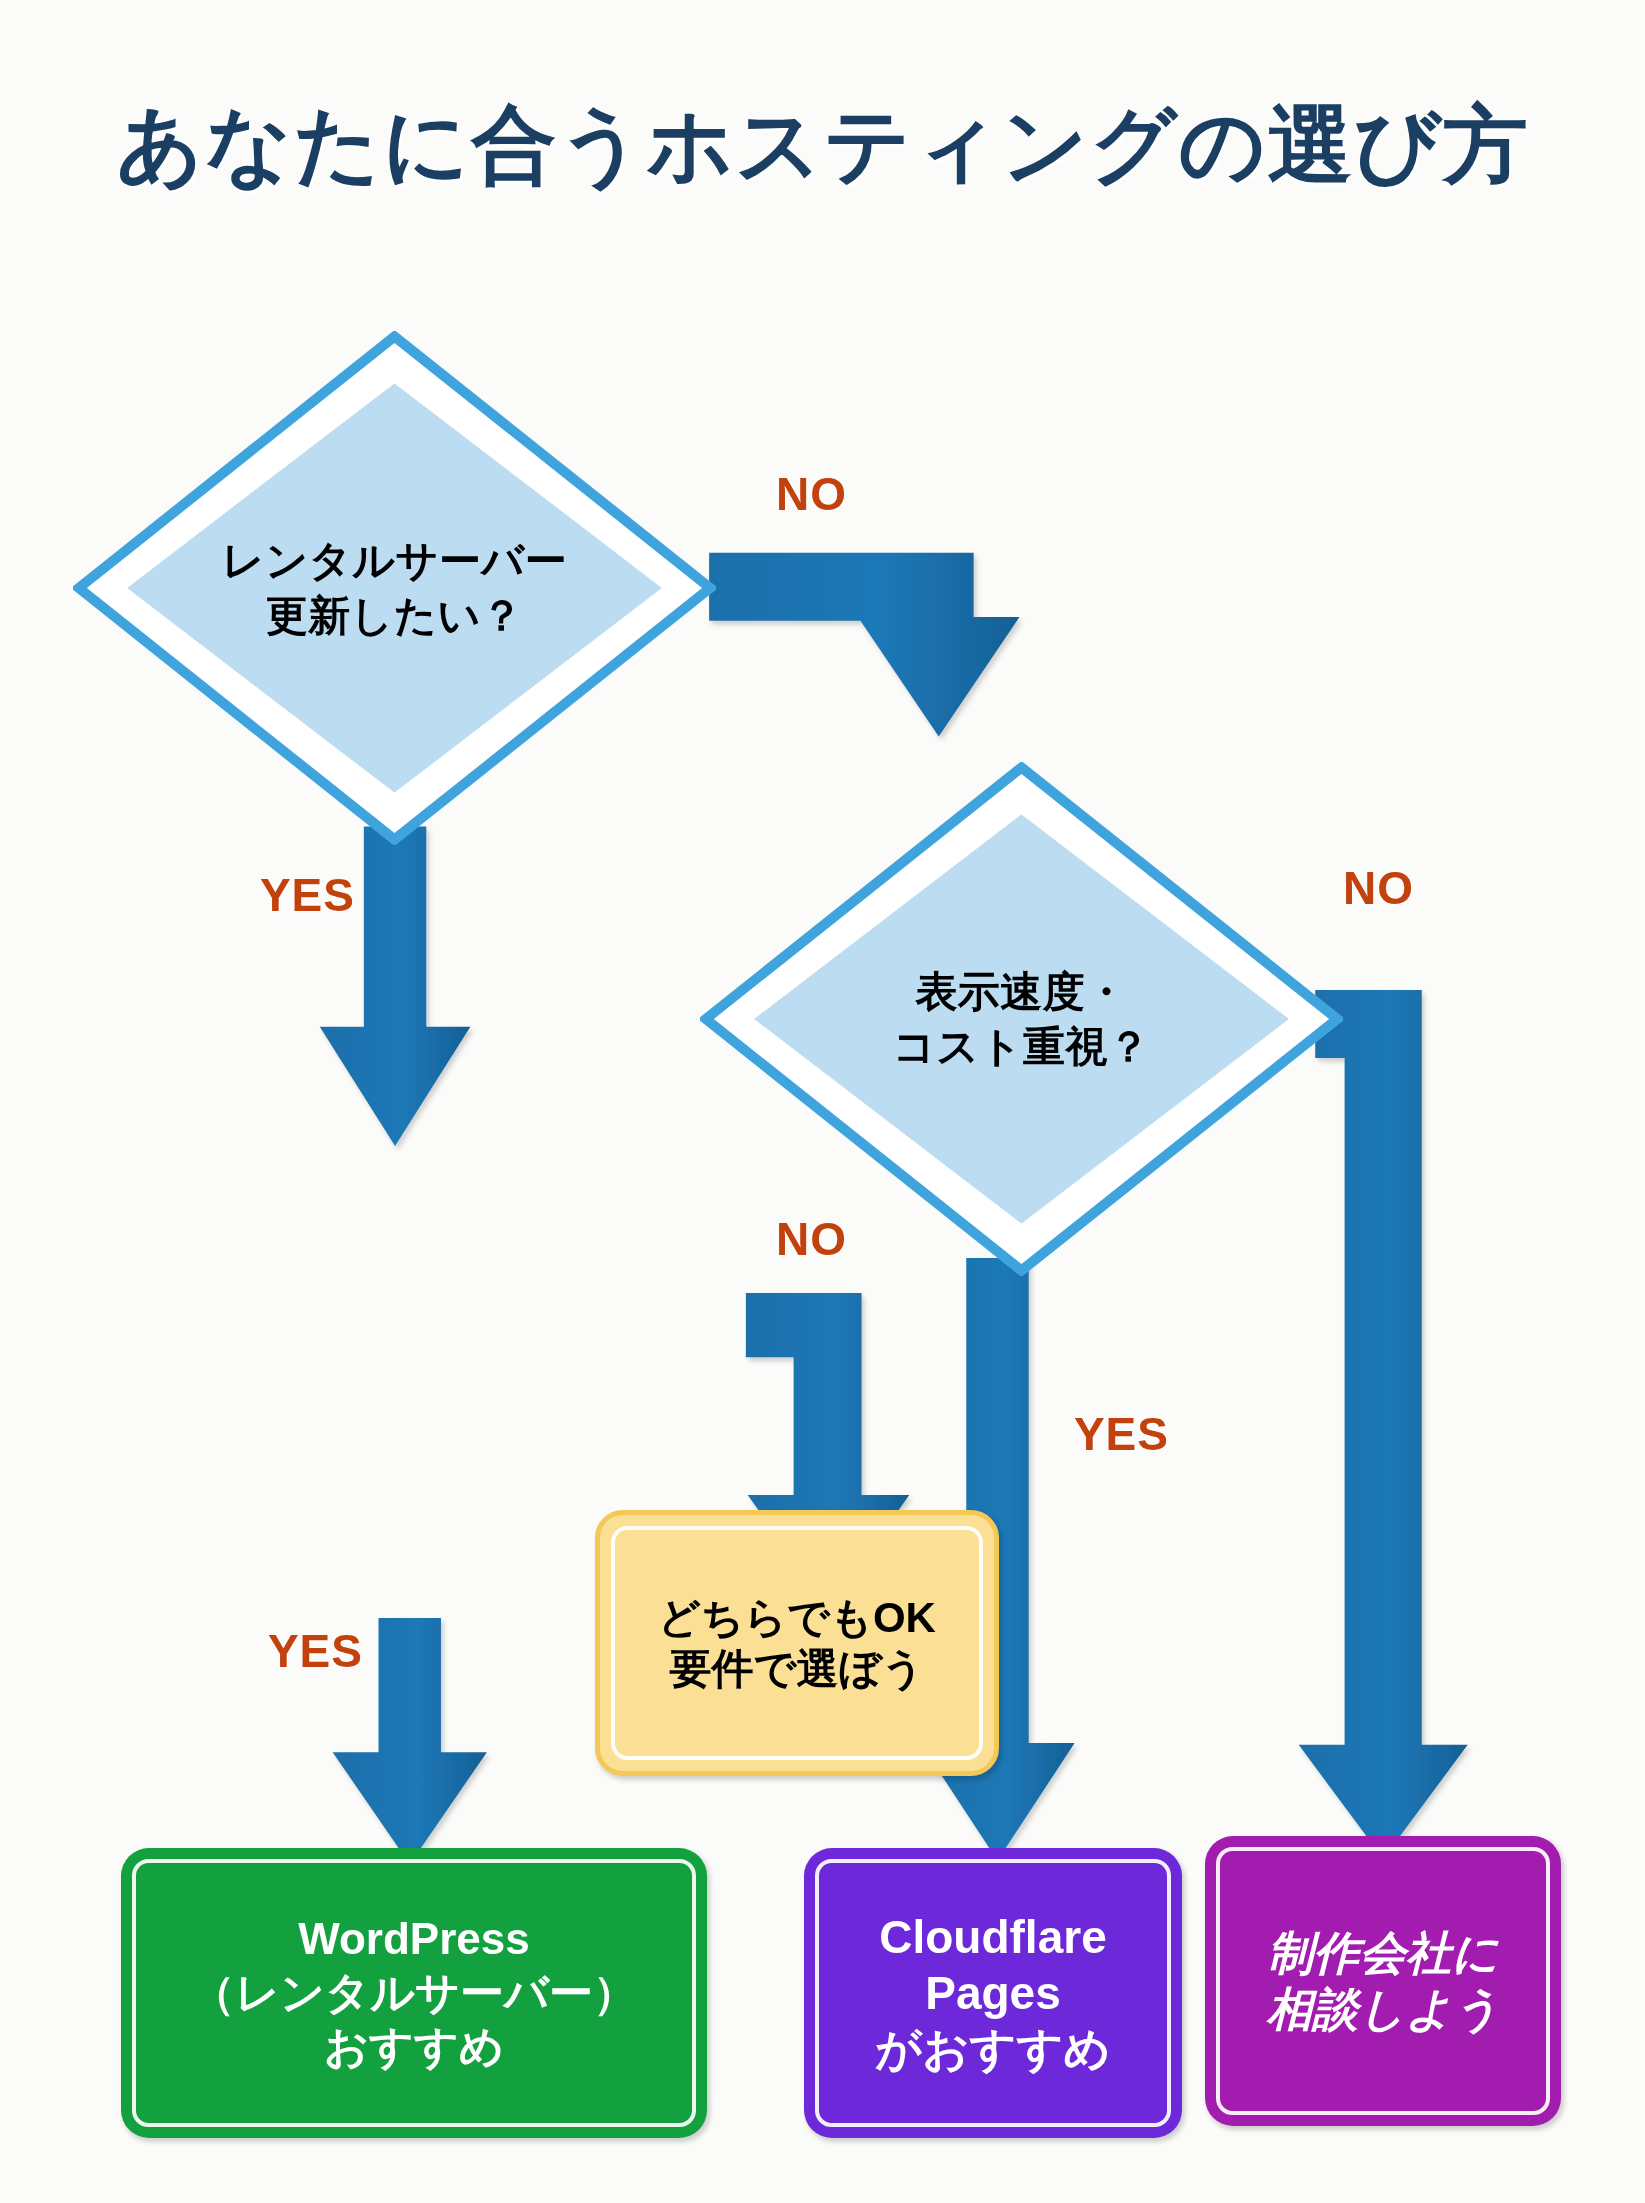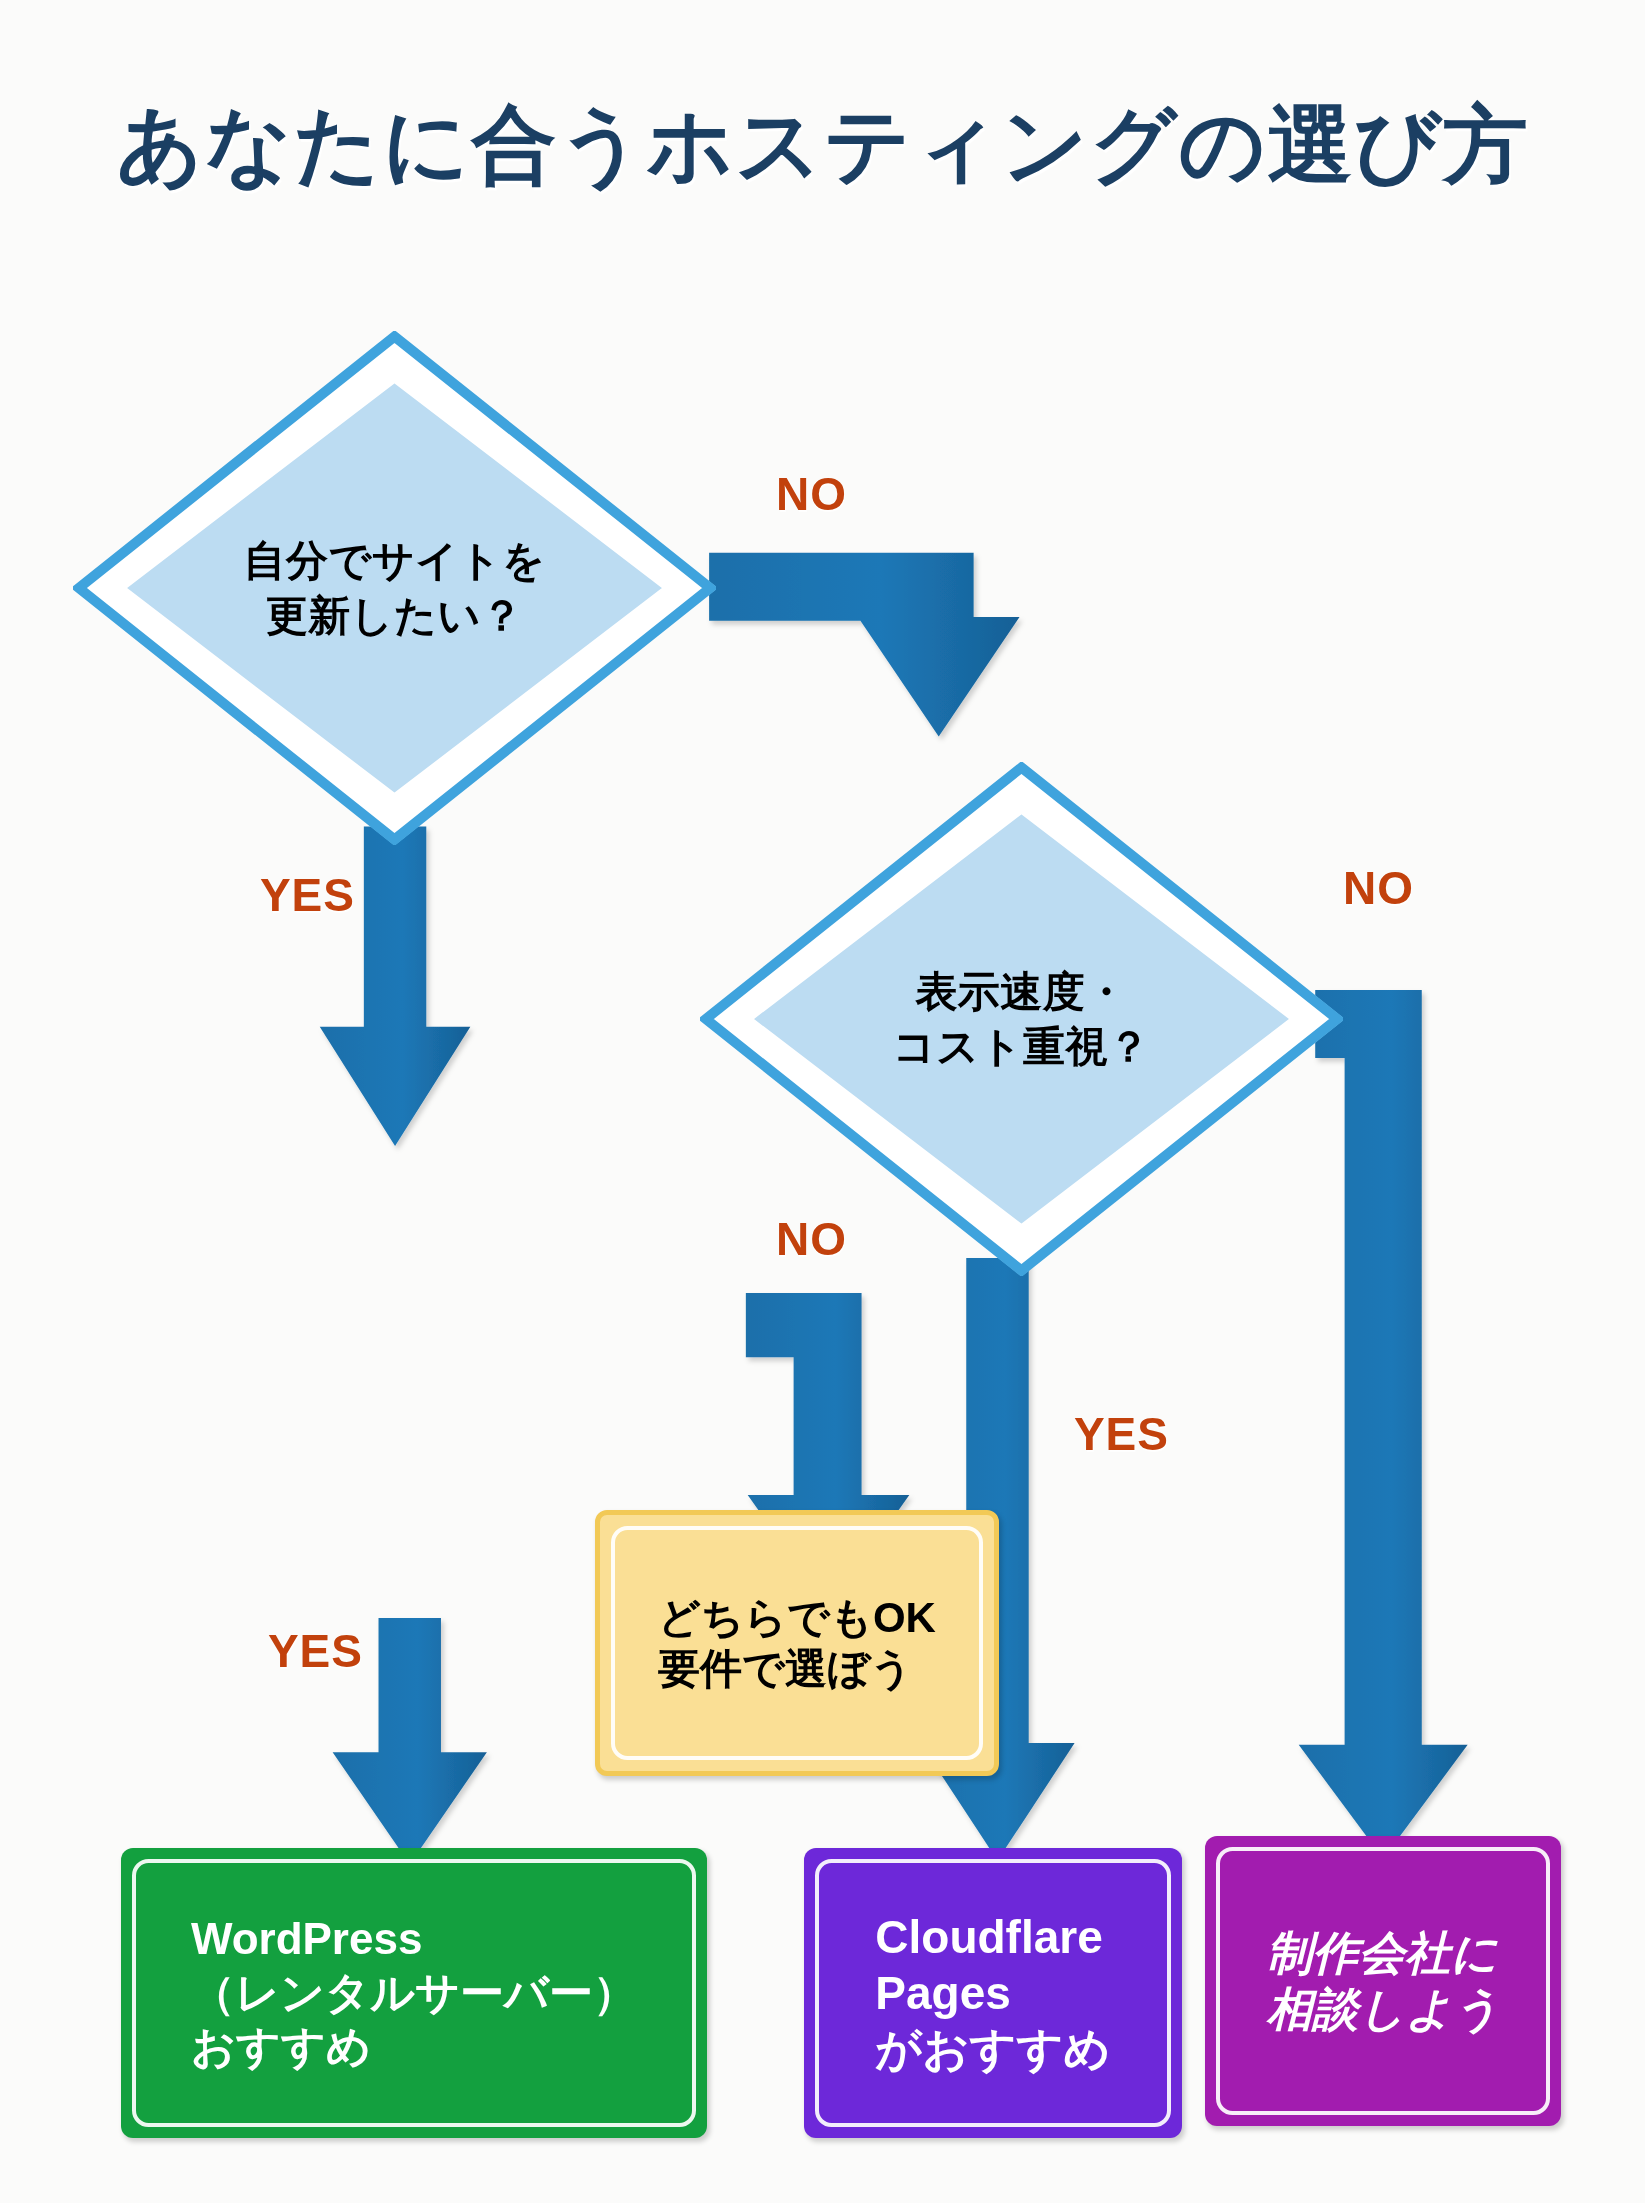--- a/index.html
+++ b/index.html
@@ -60,24 +60,25 @@
     color: #000000;
     line-height: 1.32;
     letter-spacing: 0.01em;
     white-space: pre-line;
     font-size: 42px;
   }
 
   
   .rbox {
     position: absolute;
-    border-radius: 12px;
+    border-radius: 28px;
     display: flex;
     align-items: center;
     justify-content: center;
+    text-align: center;
     box-shadow: 2.8px 3.7px 5.5px rgba(0,0,0,0.18);
   }
   .rbox .inner {
     position: absolute;
     left: 11px; top: 11px; right: 11px; bottom: 11px;
     border: 4.6px solid rgba(255,255,255,0.92);
     border-radius: 16.5px;
     pointer-events: none;
   }
   .rbox .rlabel {
@@ -184,21 +185,21 @@
                L 412 1908 Z" fill="url(#agrad)"></path>
     </g>
   </svg>
 
   <div class="diamond" style="left:73px; top:331px; width:643px; height:514px;">
     <svg class="dshape" viewBox="0 0 700 560">
       <polygon points="350,6 694,280 350,554 6,280" fill="#ffffff" stroke="#ffffff" stroke-width="10"></polygon>
       <polygon points="350,6 694,280 350,554 6,280" fill="none" stroke="#3fa3dd" stroke-width="11"></polygon>
       <polygon points="350,52 648,280 350,508 52,280" fill="#bcdcf2" stroke="#ffffff" stroke-width="8"></polygon>
     </svg>
-    <div class="dlabel">自分でサイトを
+    <div class="dlabel">レンタルサーバー
 更新したい？</div>
   </div>
 
   <div class="diamond" style="left:700px; top:762px; width:643px; height:514px;align-items:center;">
     <svg class="dshape" viewBox="0 0 700 560">
       <polygon points="350,6 694,280 350,554 6,280" fill="#ffffff" stroke="#ffffff" stroke-width="10"></polygon>
       <polygon points="350,6 694,280 350,554 6,280" fill="none" stroke="#3fa3dd" stroke-width="11"></polygon>
       <polygon points="350,52 648,280 350,508 52,280" fill="#bcdcf2" stroke="#ffffff" stroke-width="8"></polygon>
     </svg>
     <div class="dlabel">表示速度・

